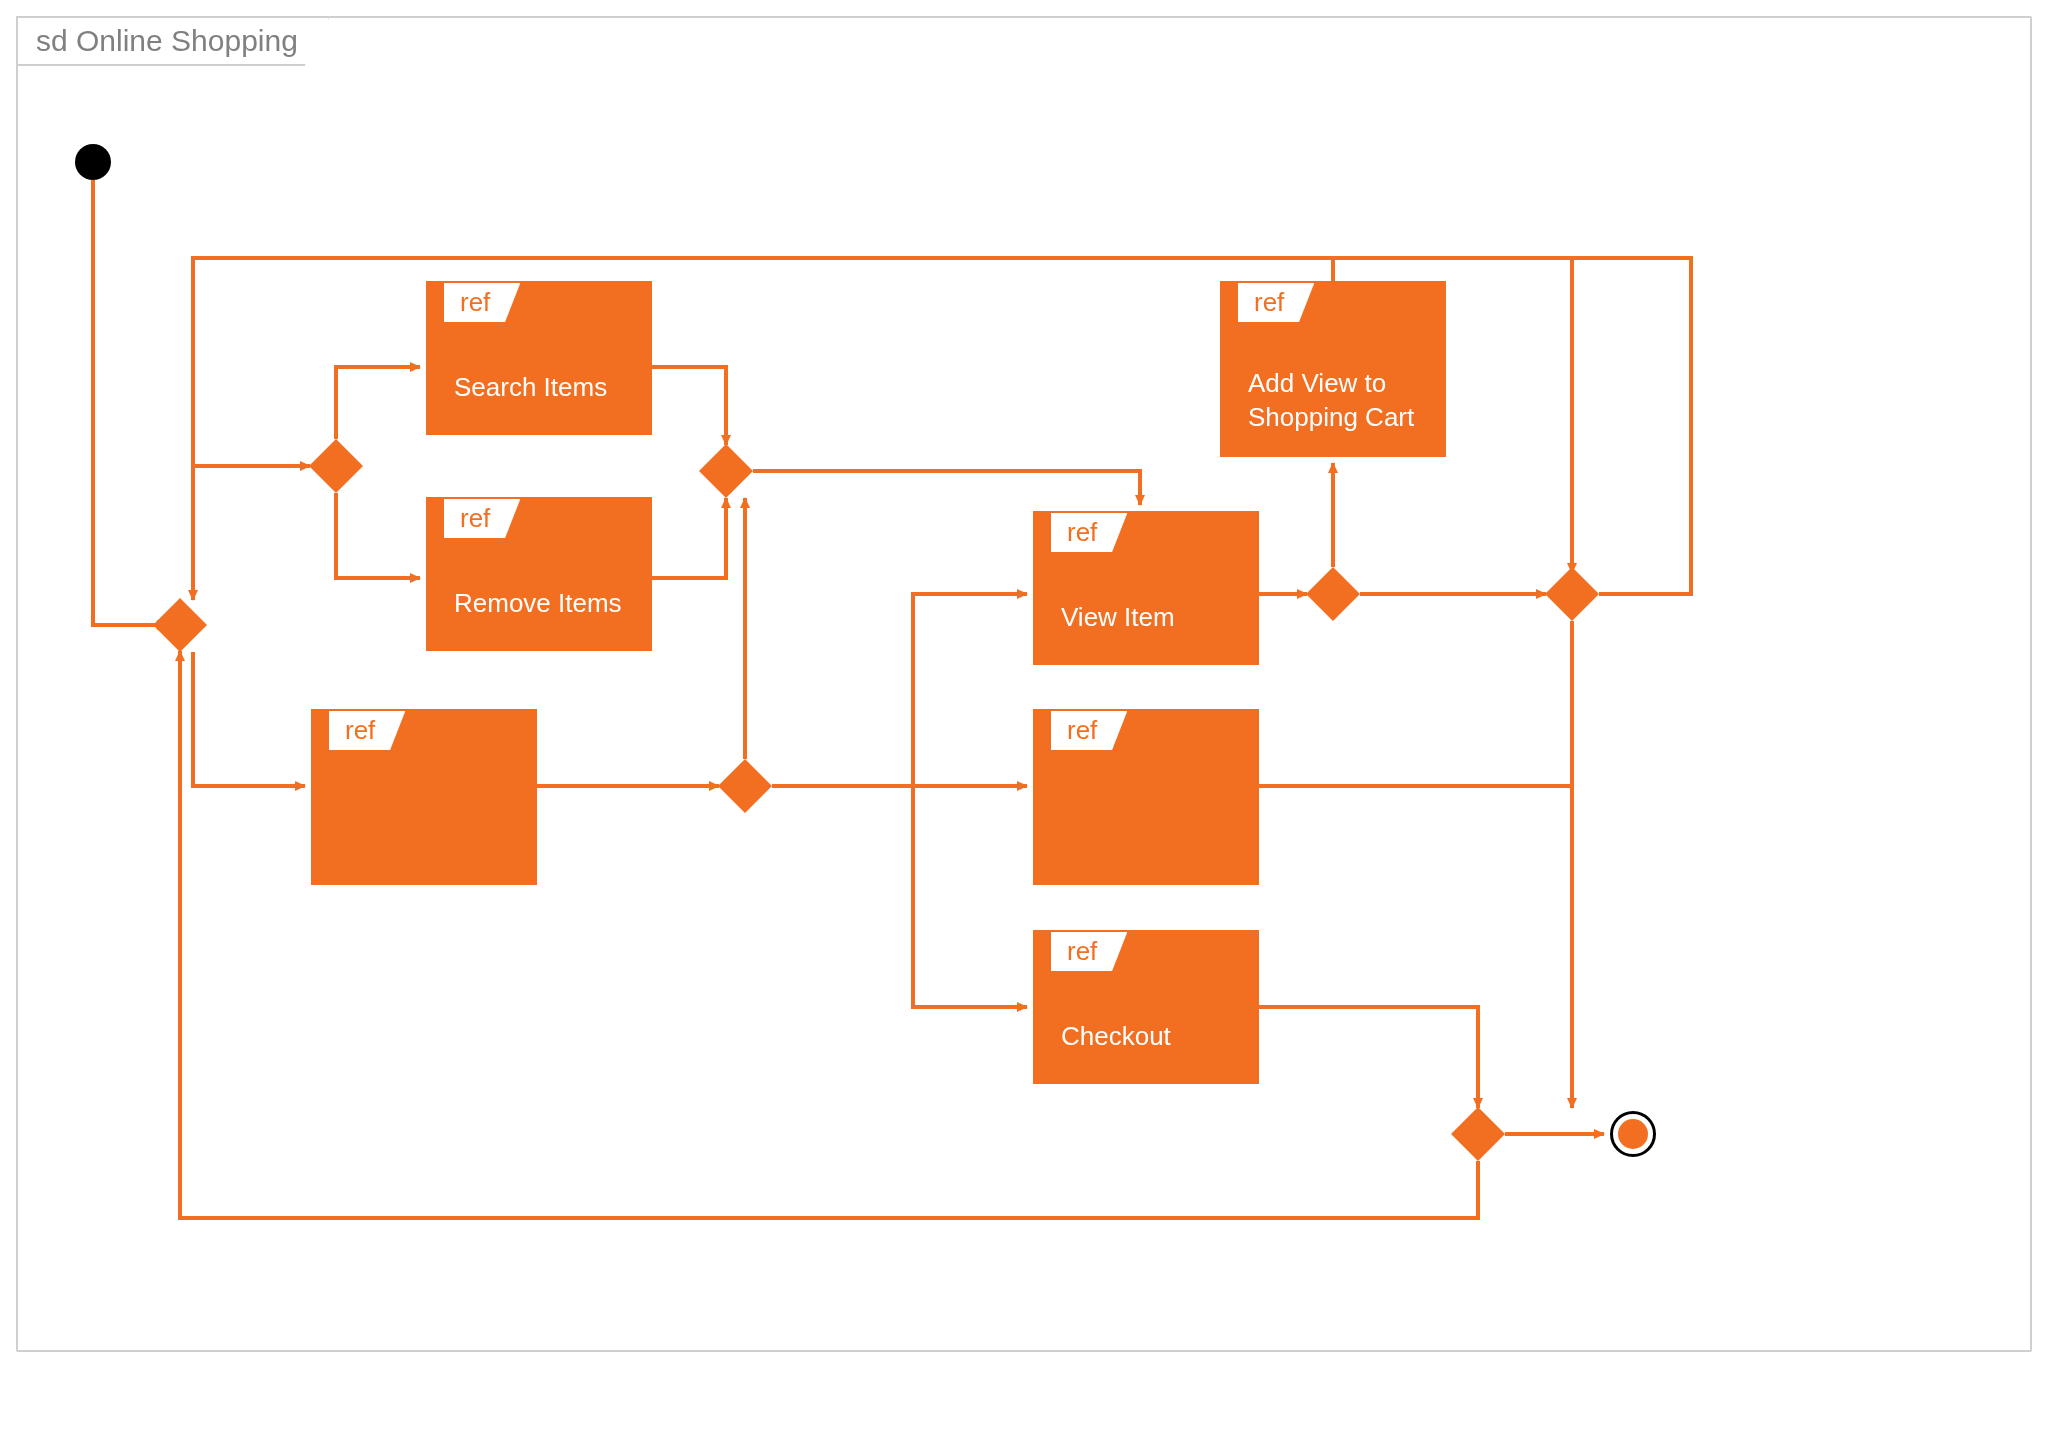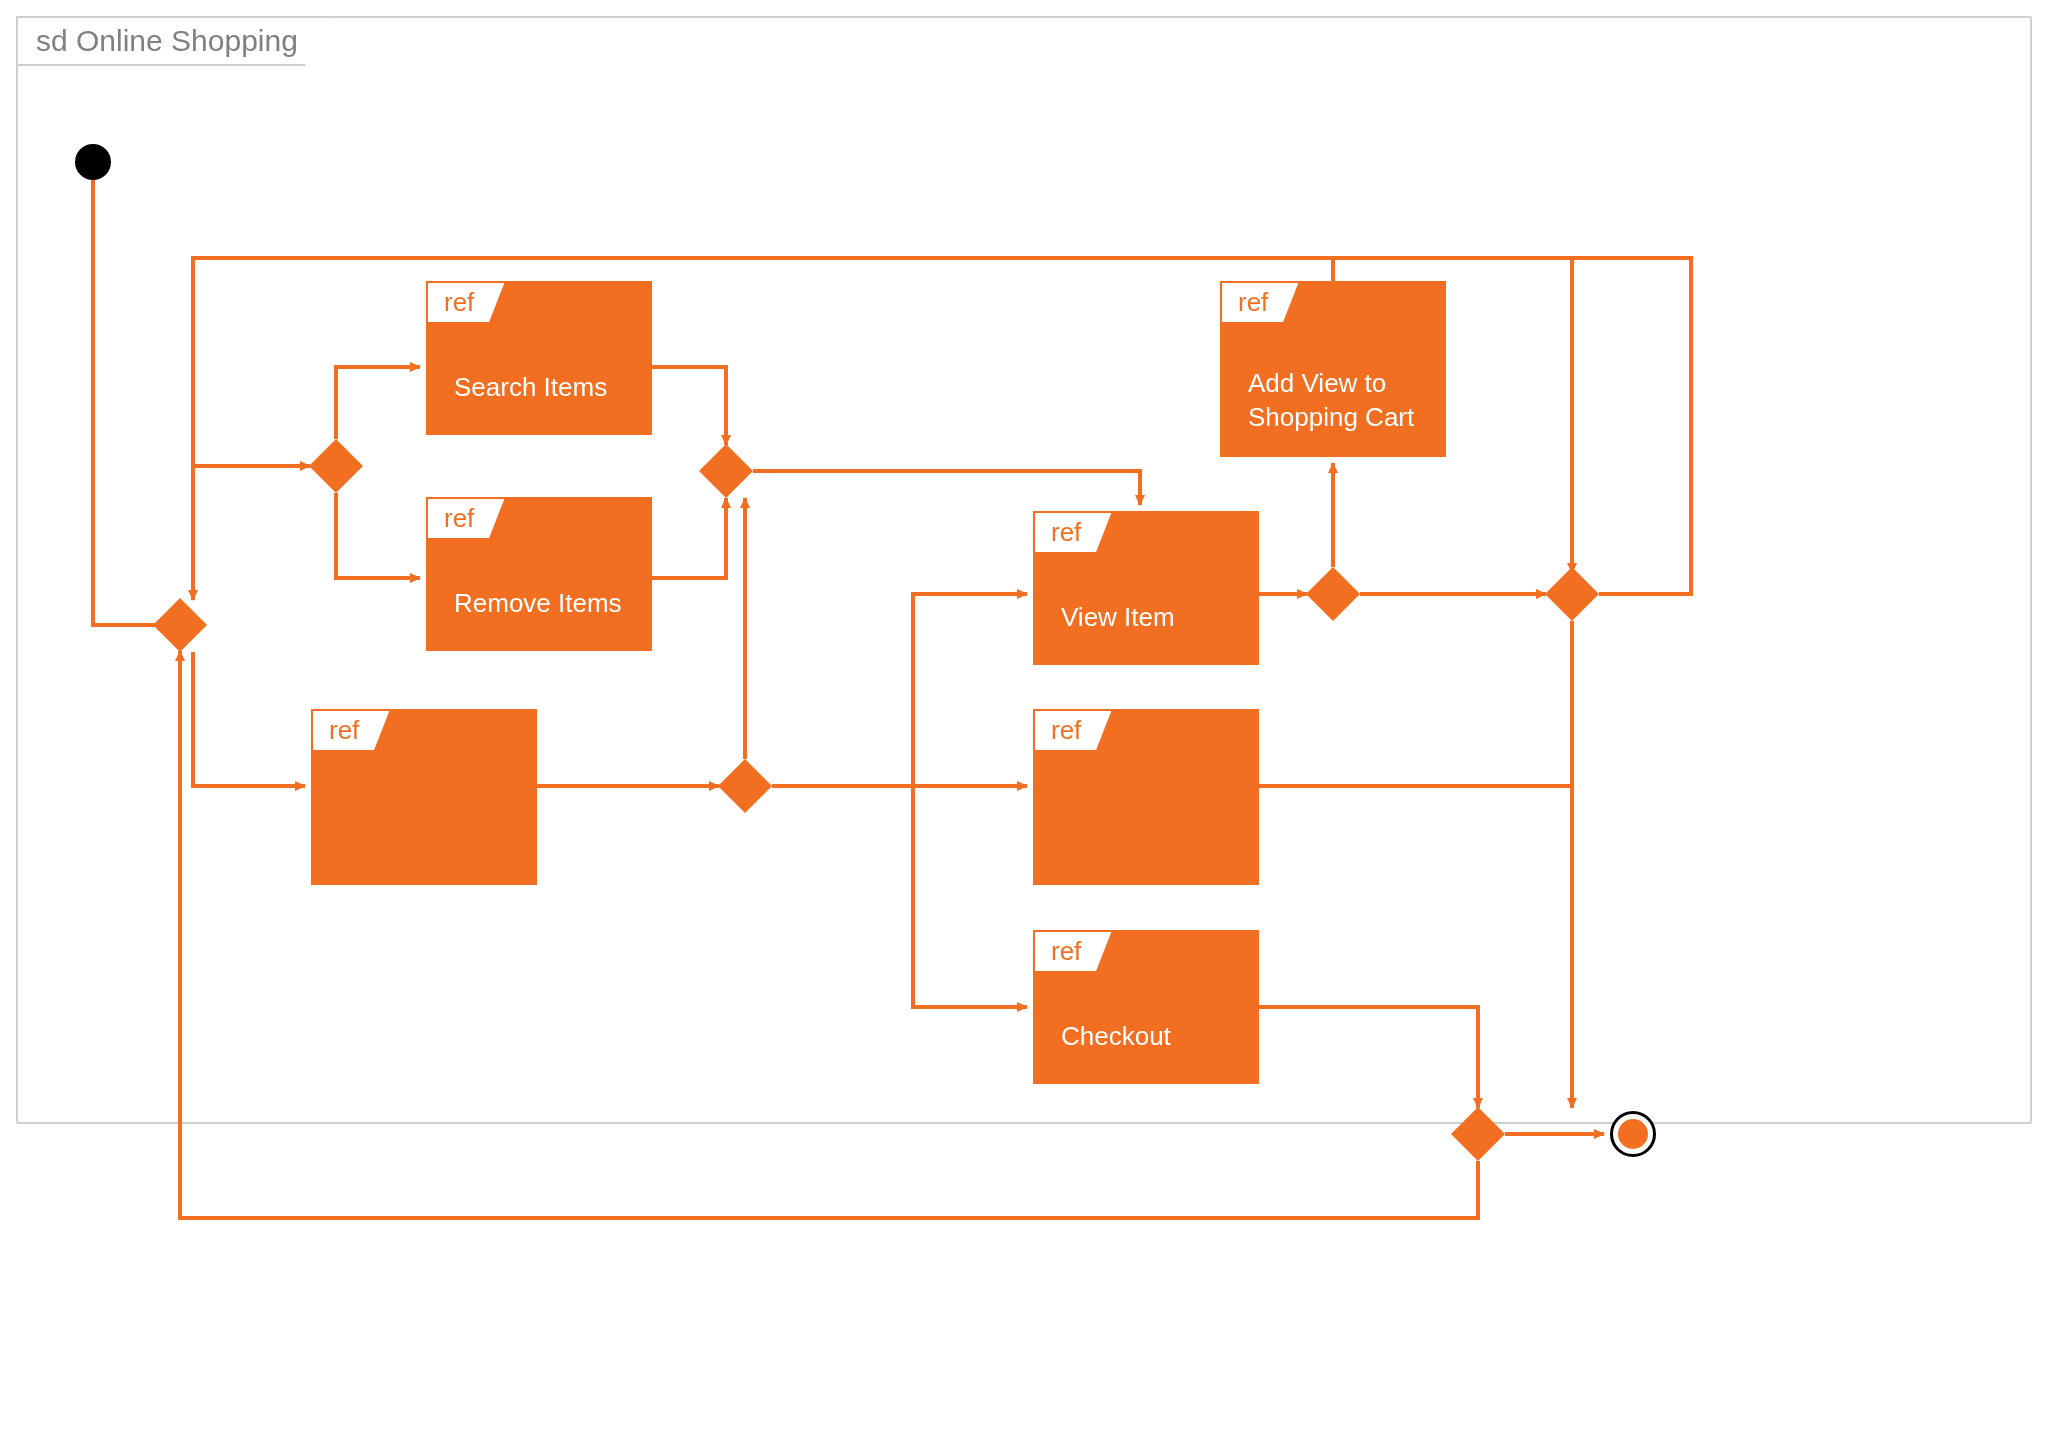--- a/index.html
+++ b/index.html
@@ -1,29 +1,29 @@
 <!DOCTYPE html>
 <html><head>
 <meta charset="utf-8">
 <style>
   html,body{margin:0;padding:0;background:#fff;font-family:"Segoe UI",Arial,sans-serif;}
   .canvas{position:relative;width:2048px;height:1444px;}
   .frame{position:absolute;border:2px solid #cfcfcf;border-radius:2px;box-sizing:border-box;}
   .frame-tab{position:absolute;left:-2px;top:-2px;background:#fff;border:2px solid #cfcfcf;color:#808080;font-size:30px;padding:6px 30px 6px 18px;clip-path:polygon(0 0,100% 0,92% 100%,0 100%);}
   .ref-box{position:absolute;background:#f26f21;border:2px solid #f26f21;box-sizing:border-box;}
-  .ref-tab{position:absolute;left:0;top:0;background:#fff;color:#f26f21;font-size:26px;font-weight:500;padding:4px 30px 4px 16px;clip-path:polygon(0 0,100% 0,80% 100%,0 100%);}
+  .ref-tab{position:absolute;left:16px;top:0;background:#fff;color:#f26f21;font-size:26px;font-weight:500;padding:4px 30px 4px 16px;clip-path:polygon(0 0,100% 0,80% 100%,0 100%);}
   .ref-label{position:absolute;left:26px;color:#fff;font-size:26px;line-height:1.3;}
   svg{position:absolute;left:0;top:0;overflow:visible;pointer-events:none;}
 </style>
 </head>
 <body>
 
 <div class="canvas">
 
-  <div class="frame" style="left:16px;top:16px;width:2016px;height:1108px;">
+  <div class="frame" style="left:16px;top:16px;width:2016px;height:1336px;">
     <div class="frame-tab">sd Online Shopping</div>
   </div>
 
   <div style="position:absolute;left:75px;top:144px;width:36px;height:36px;border-radius:50%;background:#000;"></div>
 
   <div style="position:absolute;left:1610px;top:1111px;width:46px;height:46px;border-radius:50%;border:3px solid #000;box-sizing:border-box;background:#fff;"></div>
   <div style="position:absolute;left:1618px;top:1119px;width:30px;height:30px;border-radius:50%;background:#f26f21;"></div>
 
   <div class="ref-box" style="left:426px;top:281px;width:226px;height:154px;">
     <div class="ref-tab">ref</div>

